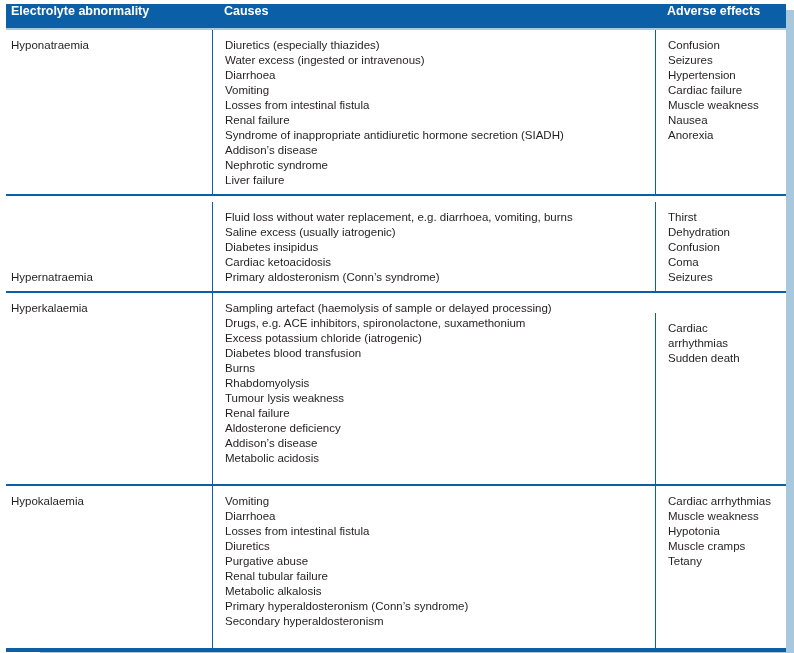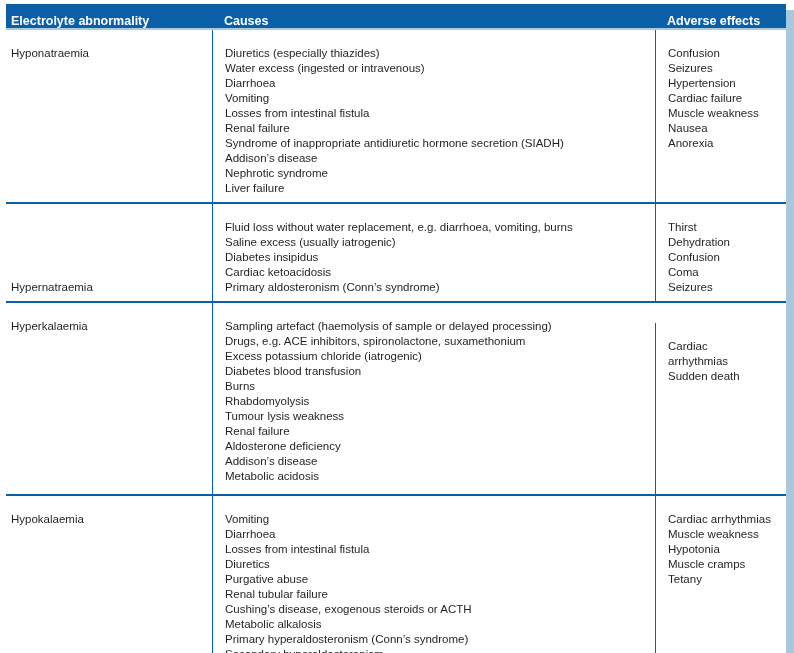--- a/index.html
+++ b/index.html
@@ -5,31 +5,31 @@
   html, body { margin:0; padding:0; background:#ffffff; }
   .page {
     position:relative; width:794px; height:653px; background:#ffffff;
     font-family:"Liberation Sans", sans-serif; overflow:hidden;
   }
   .shadow-right  { position:absolute; left:786px; top:10px;  width:8px;  height:643px; }
   .shadow-bottom { position:absolute; left:40px;  top:647px; width:754px; height:6px; }
   .etable {
     position:absolute; left:6px; top:4px; width:780px; background:#ffffff;
   }
-  .thead { display:flex; height:24px; align-items:flex-end; color:#ffffff;
+  .thead { display:flex; height:24px; align-items:flex-start; color:#ffffff;
            font-weight:bold; font-size:12.5px; }
   .subline { height:2px; }
   .hcell { box-sizing:border-box; }
   .w1 { width:206px; padding-left:5px; }
   .w2 { width:443px; padding-left:12px; }
   .w3 { width:131px; padding-left:12px; }
   .row { display:flex; }
   .row + .row { border-top:2px solid; border-top-color:inherit; }
   .cell {
-    box-sizing:border-box; padding:16px 4px 6px 5px;
+    box-sizing:border-box; padding:8px 4px 6px 5px;
     font-size:11.5px; line-height:15px; color:#231f20;
   }
   .c1 { width:206px; }
   .c2 { width:443px; padding-left:12px; border-left:1px solid; border-left-color:inherit; }
   .c3 { width:109px; padding-left:12px; border-left:1px solid; border-left-color:inherit; }
   .r0 { min-height:158px; }
   .r1 { min-height:95px;  }
   .r2 { min-height:191px; }
   .r3 { min-height:162px; }
   .line { white-space:nowrap; }
@@ -129,21 +129,20 @@
         <div class="cell c1">
           <div class="line">Hypokalaemia</div>
         </div>
         <div class="cell c2" style="border-left-color: rgb(10, 95, 166);">
             <div class="line">Vomiting</div>
             <div class="line">Diarrhoea</div>
             <div class="line">Losses from intestinal fistula</div>
             <div class="line">Diuretics</div>
             <div class="line">Purgative abuse</div>
             <div class="line">Renal tubular failure</div>
-            <div class="line">Cushing’s disease, exogenous steroids or ACTH</div>
             <div class="line">Metabolic alkalosis</div>
             <div class="line">Primary hyperaldosteronism (Conn’s syndrome)</div>
             <div class="line">Secondary hyperaldosteronism</div>
           </div>
         <div class="cell c3" style="border-left-color: rgb(10, 95, 166);">
             <div class="line">Cardiac arrhythmias</div>
             <div class="line">Muscle weakness</div>
             <div class="line">Hypotonia</div>
             <div class="line">Muscle cramps</div>
             <div class="line">Tetany</div>

